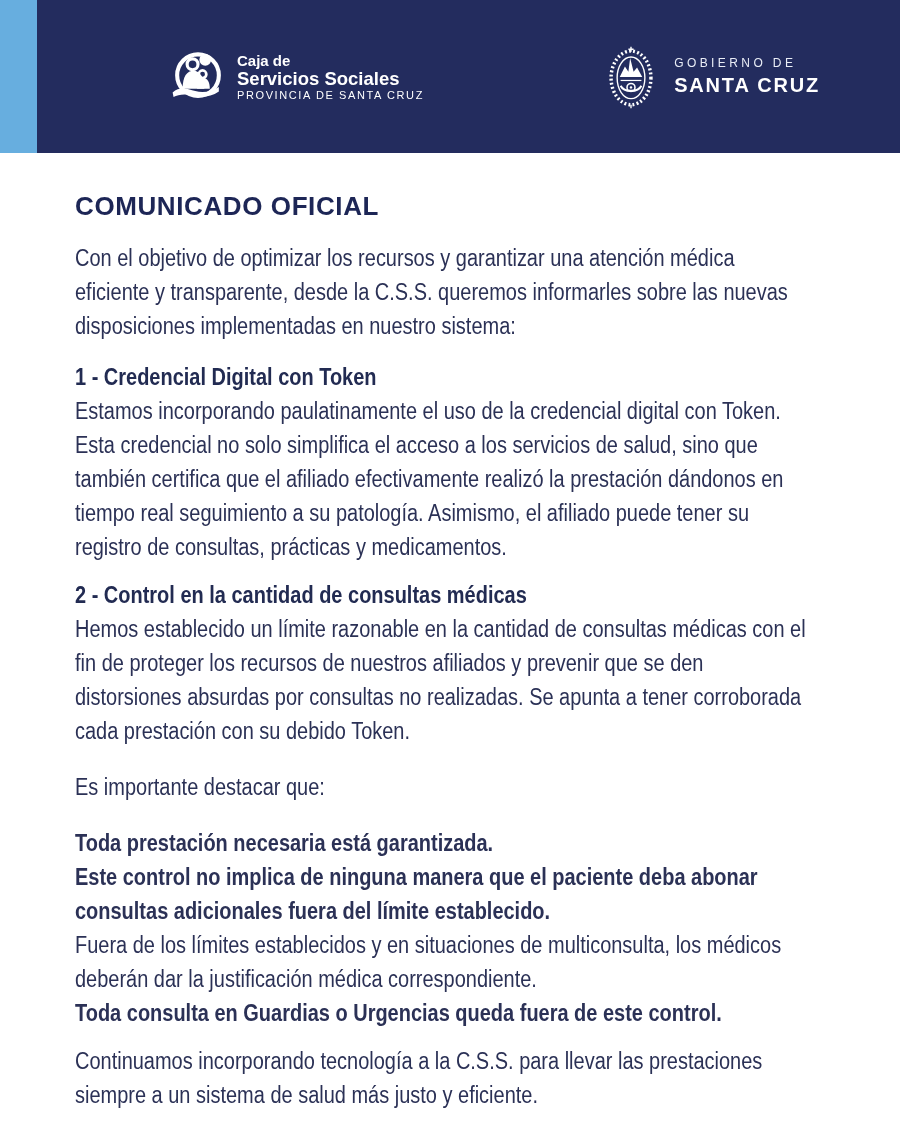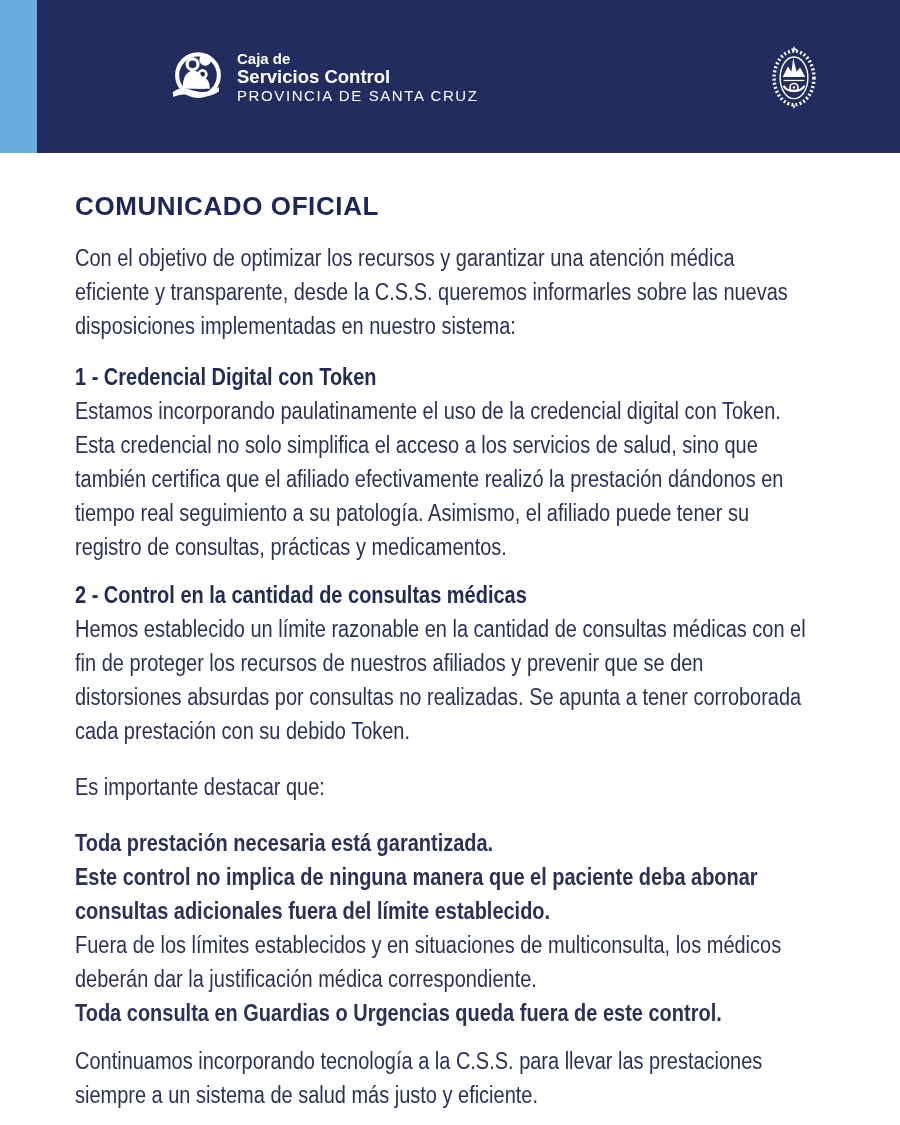--- a/index.html
+++ b/index.html
@@ -17,21 +17,21 @@
   .stripe { width: 37px; background: #67AEDF; }
   .header-inner {
     flex: 1; background: #232C5E;
     display: flex; align-items: center; justify-content: space-between;
     padding: 0 80px 0 132px;
   }
   .brand { display: flex; align-items: center; gap: 10px; }
   .brand-text { color: #ffffff; }
   .brand-l1 { font-size: 15px; font-weight: 700; line-height: 17px; }
   .brand-l2 { font-size: 18.5px; font-weight: 700; line-height: 20px; }
-  .brand-l3 { font-size: 15px; font-weight: 400; letter-spacing: 1.6px; }
+  .brand-l3 { font-size: 11px; font-weight: 400; letter-spacing: 1.6px; }
 
   .gov { display: flex; align-items: center; gap: 17px; }
   .gov-text { color: #ffffff; }
   .gov-l1 { font-size: 12px; font-weight: 400; letter-spacing: 3.4px; color: #e9edf6; margin-bottom: 4px; }
   .gov-l2 { font-size: 20px; font-weight: 700; letter-spacing: 1.8px; }
 
   
   .content { padding: 26px 0 0 75px; }
   h1 {
     margin: 12px 0 20px 0;
@@ -73,37 +73,41 @@
           <circle cx="32" cy="29" r="23" fill="none" stroke="#ffffff" stroke-width="4.5"></circle>
           <circle cx="40" cy="12" r="6.5" fill="#ffffff"></circle>
           <circle cx="26" cy="17" r="6" fill="none" stroke="#ffffff" stroke-width="3.5"></circle>
           <path d="M15,44 C15,30 20,24 27,24 C34,24 39,31 39,44 Z" fill="#ffffff"></path>
           <circle cx="37" cy="28" r="4.2" fill="none" stroke="#ffffff" stroke-width="3"></circle>
           <path d="M31,44 C31,35 34,32 38,32 C42,32 45,36 45,44 Z" fill="#ffffff"></path>
           <path d="M4,48 C12,41 20,44 29,46.5 C38,49 47,47 55,42 L55,47 C46,53 36,54.5 26,51.5 C17,49 10,50.5 5,53 Z" fill="#ffffff"></path>
         </svg>
         <div class="brand-text">
           <div class="brand-l1">Caja de</div>
-          <div class="brand-l2">Servicios Control</div>
+          <div class="brand-l2">Servicios Sociales</div>
           <div class="brand-l3">PROVINCIA DE SANTA CRUZ</div>
         </div>
       </div>
 
       <div class="gov">
         <svg width="52" height="66" viewBox="0 0 60 76" aria-hidden="true">
           <ellipse cx="30" cy="39" rx="23" ry="31" fill="none" stroke="#ffffff" stroke-width="4" stroke-dasharray="2.2 2.6"></ellipse>
           <ellipse cx="30" cy="39" rx="16" ry="24" fill="none" stroke="#ffffff" stroke-width="1.6"></ellipse>
           <path d="M30,3 L30,9 M27,6 L33,6" stroke="#ffffff" stroke-width="1.6"></path>
           <path d="M17,38 L23,26 L27,32 L29,16 L33,32 L37,27 L43,38 Z" fill="#ffffff"></path>
           <path d="M18,42 L42,42" stroke="#ffffff" stroke-width="1.4"></path>
           <path d="M18,48 C22,56 38,56 42,48" fill="none" stroke="#ffffff" stroke-width="2.4"></path>
           <circle cx="30" cy="50" r="4.6" fill="none" stroke="#ffffff" stroke-width="1.8"></circle>
           <circle cx="30" cy="50" r="1.4" fill="#ffffff"></circle>
           <path d="M30,70 L30,74" stroke="#ffffff" stroke-width="1.6"></path>
         </svg>
+        <div class="gov-text">
+          <div class="gov-l1">GOBIERNO DE</div>
+          <div class="gov-l2">SANTA CRUZ</div>
+        </div>
       </div>
 
     </div>
   </header>
 
   <main class="content">
     <h1>COMUNICADO OFICIAL</h1>
 
     <div class="condensed">
       <p class="para intro">Con el objetivo de optimizar los recursos y garantizar una atención médica

